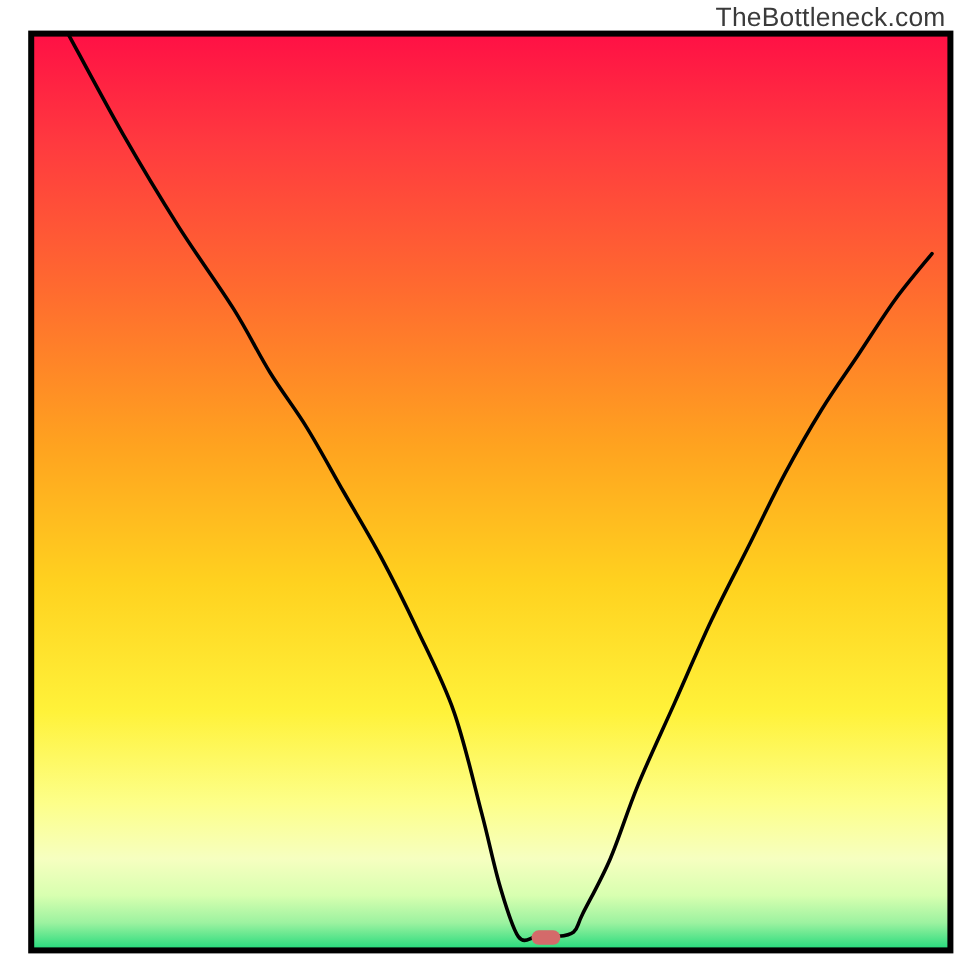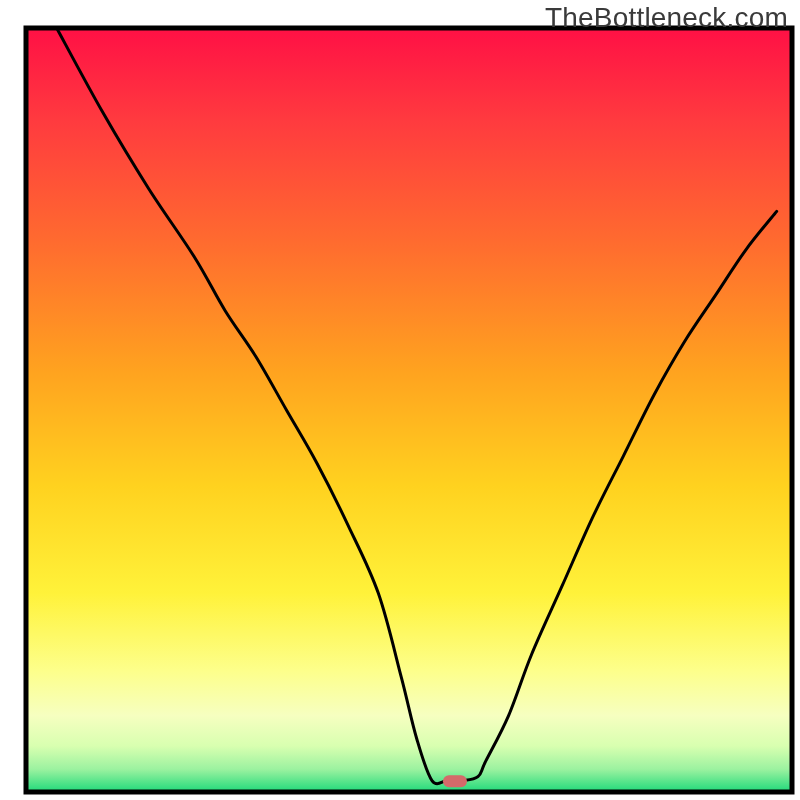--- a/index.html
+++ b/index.html
@@ -15,21 +15,21 @@
     position: relative;
     width: 800px;
     height: 800px;
     box-sizing: border-box;
   }
   .watermark {
     position: absolute;
     top: 2px;
     right: 12px;
     color: #3a3a3a;
-    font-size: 28px;
+    font-size: 22px;
     font-weight: 500;
     letter-spacing: 0.2px;
     z-index: 5;
   }
   svg {
     display: block;
   }
 </style>
 </head>
 <body>

